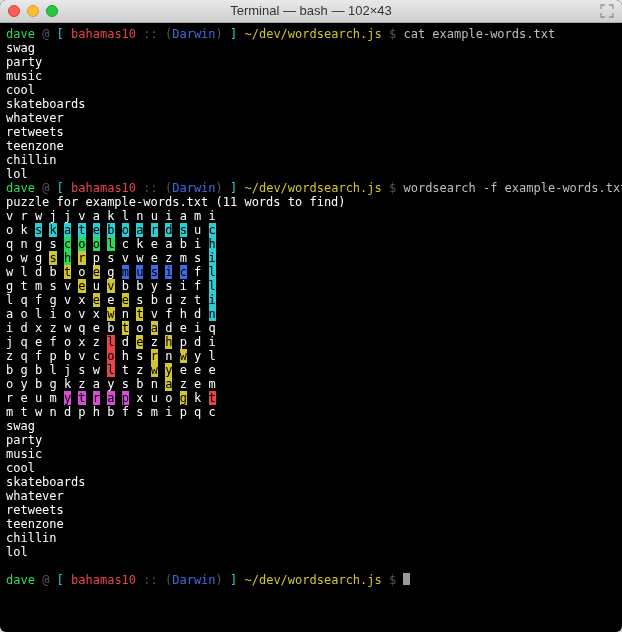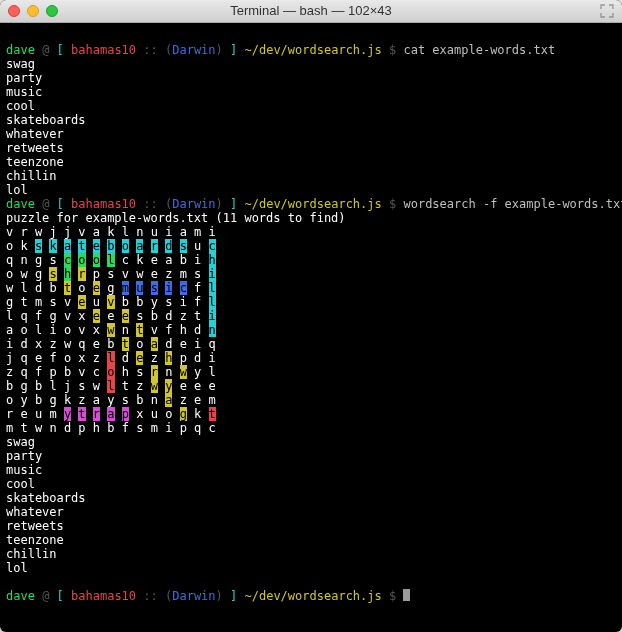--- a/index.html
+++ b/index.html
@@ -51,21 +51,21 @@
     pointer-events: none;
   }
   .fullscreen-icon {
     margin-left: auto;
     margin-right: 8px;
     width: 14px;
     height: 14px;
     opacity: 0.6;
   }
   .term {
-    padding: 20px 6px;
+    padding: 4px 6px;
     color: #fff;
     white-space: pre;
     font-family: "Menlo","Monaco","Consolas",monospace;
     font-size: 12px;
     line-height: 14px;
   }
   .line { height: 14px; }
   .fg-green { color: #2bda5a; }
   .fg-dark { color: #555555; }
   .fg-cyan { color: #25d0d7; }

